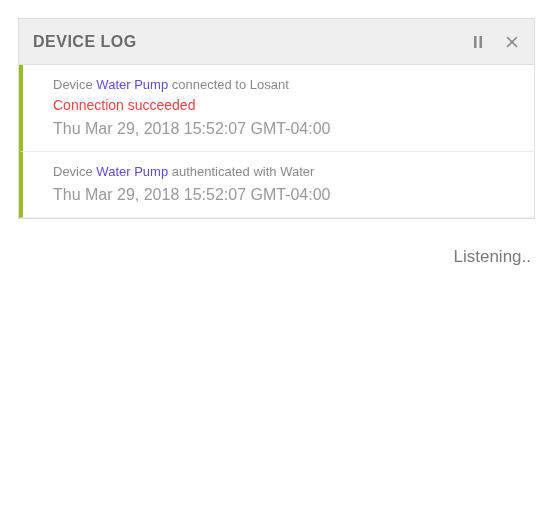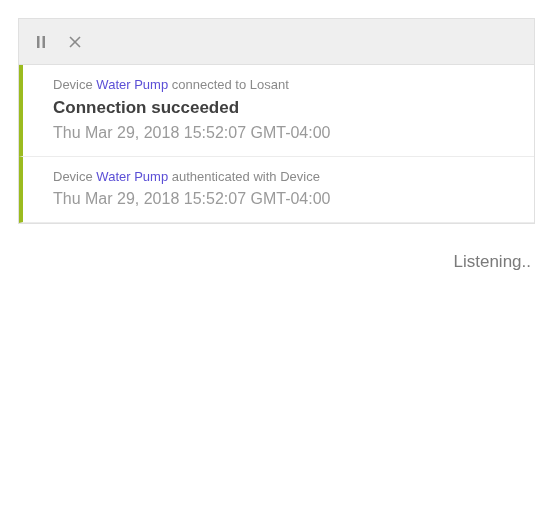--- a/index.html
+++ b/index.html
@@ -64,42 +64,43 @@
   .log-line1 {
     font-size: 13px;
     color: #8a8a8a;
     line-height: 1.5;
   }
   .log-link {
     color: #5b4fd6;
     cursor: pointer;
   }
   .log-line2 {
-    font-size: 17px;
-    color: #404040;
-    font-weight: 700;
+    font-size: 14px;
+    color: #ef4444;
+    font-weight: 400;
     line-height: 1.5;
   }
   .log-line3 {
     font-size: 16px;
     color: #9a9a9a;
     line-height: 1.6;
   }
   .status-row {
     text-align: right;
     padding: 10px 22px 0 17px;
     font-size: 17px;
     color: #7a7a7a;
   }
 </style>
 </head>
 <body>
 
 <div class="panel">
   <div class="panel-header">
+    <div class="panel-title">DEVICE LOG</div>
     <div class="panel-actions">
       <div class="icon-btn">
         <svg width="10" height="12" viewBox="0 0 10 12">
           <rect x="1" y="0" width="2.5" height="12" fill="currentColor"></rect>
           <rect x="6.5" y="0" width="2.5" height="12" fill="currentColor"></rect>
         </svg>
       </div>
       <div class="icon-btn">
         <svg width="12" height="12" viewBox="0 0 12 12">
           <line x1="1" y1="1" x2="11" y2="11" stroke="currentColor" stroke-width="1.6"></line>
@@ -114,21 +115,21 @@
     <div class="log-entry" style="border-left-color:#9bbb1f">
       <div class="log-line1">
         <span>Device </span><span class="log-link">Water Pump</span><span> connected to Losant</span>
       </div>
       <div class="log-line2">Connection succeeded</div>
       <div class="log-line3">Thu Mar 29, 2018 15:52:07 GMT-04:00</div>
     </div>
 
     <div class="log-entry" style="border-left-color:#9bbb1f">
       <div class="log-line1">
-        <span>Device </span><span class="log-link">Water Pump</span><span> authenticated with Device</span>
+        <span>Device </span><span class="log-link">Water Pump</span><span> authenticated with Water</span>
       </div>
       <div class="log-line3">Thu Mar 29, 2018 15:52:07 GMT-04:00</div>
     </div>
 
   </div>
 </div>
 
 <div class="status-row">Listening..</div>
 
 </body></html>

